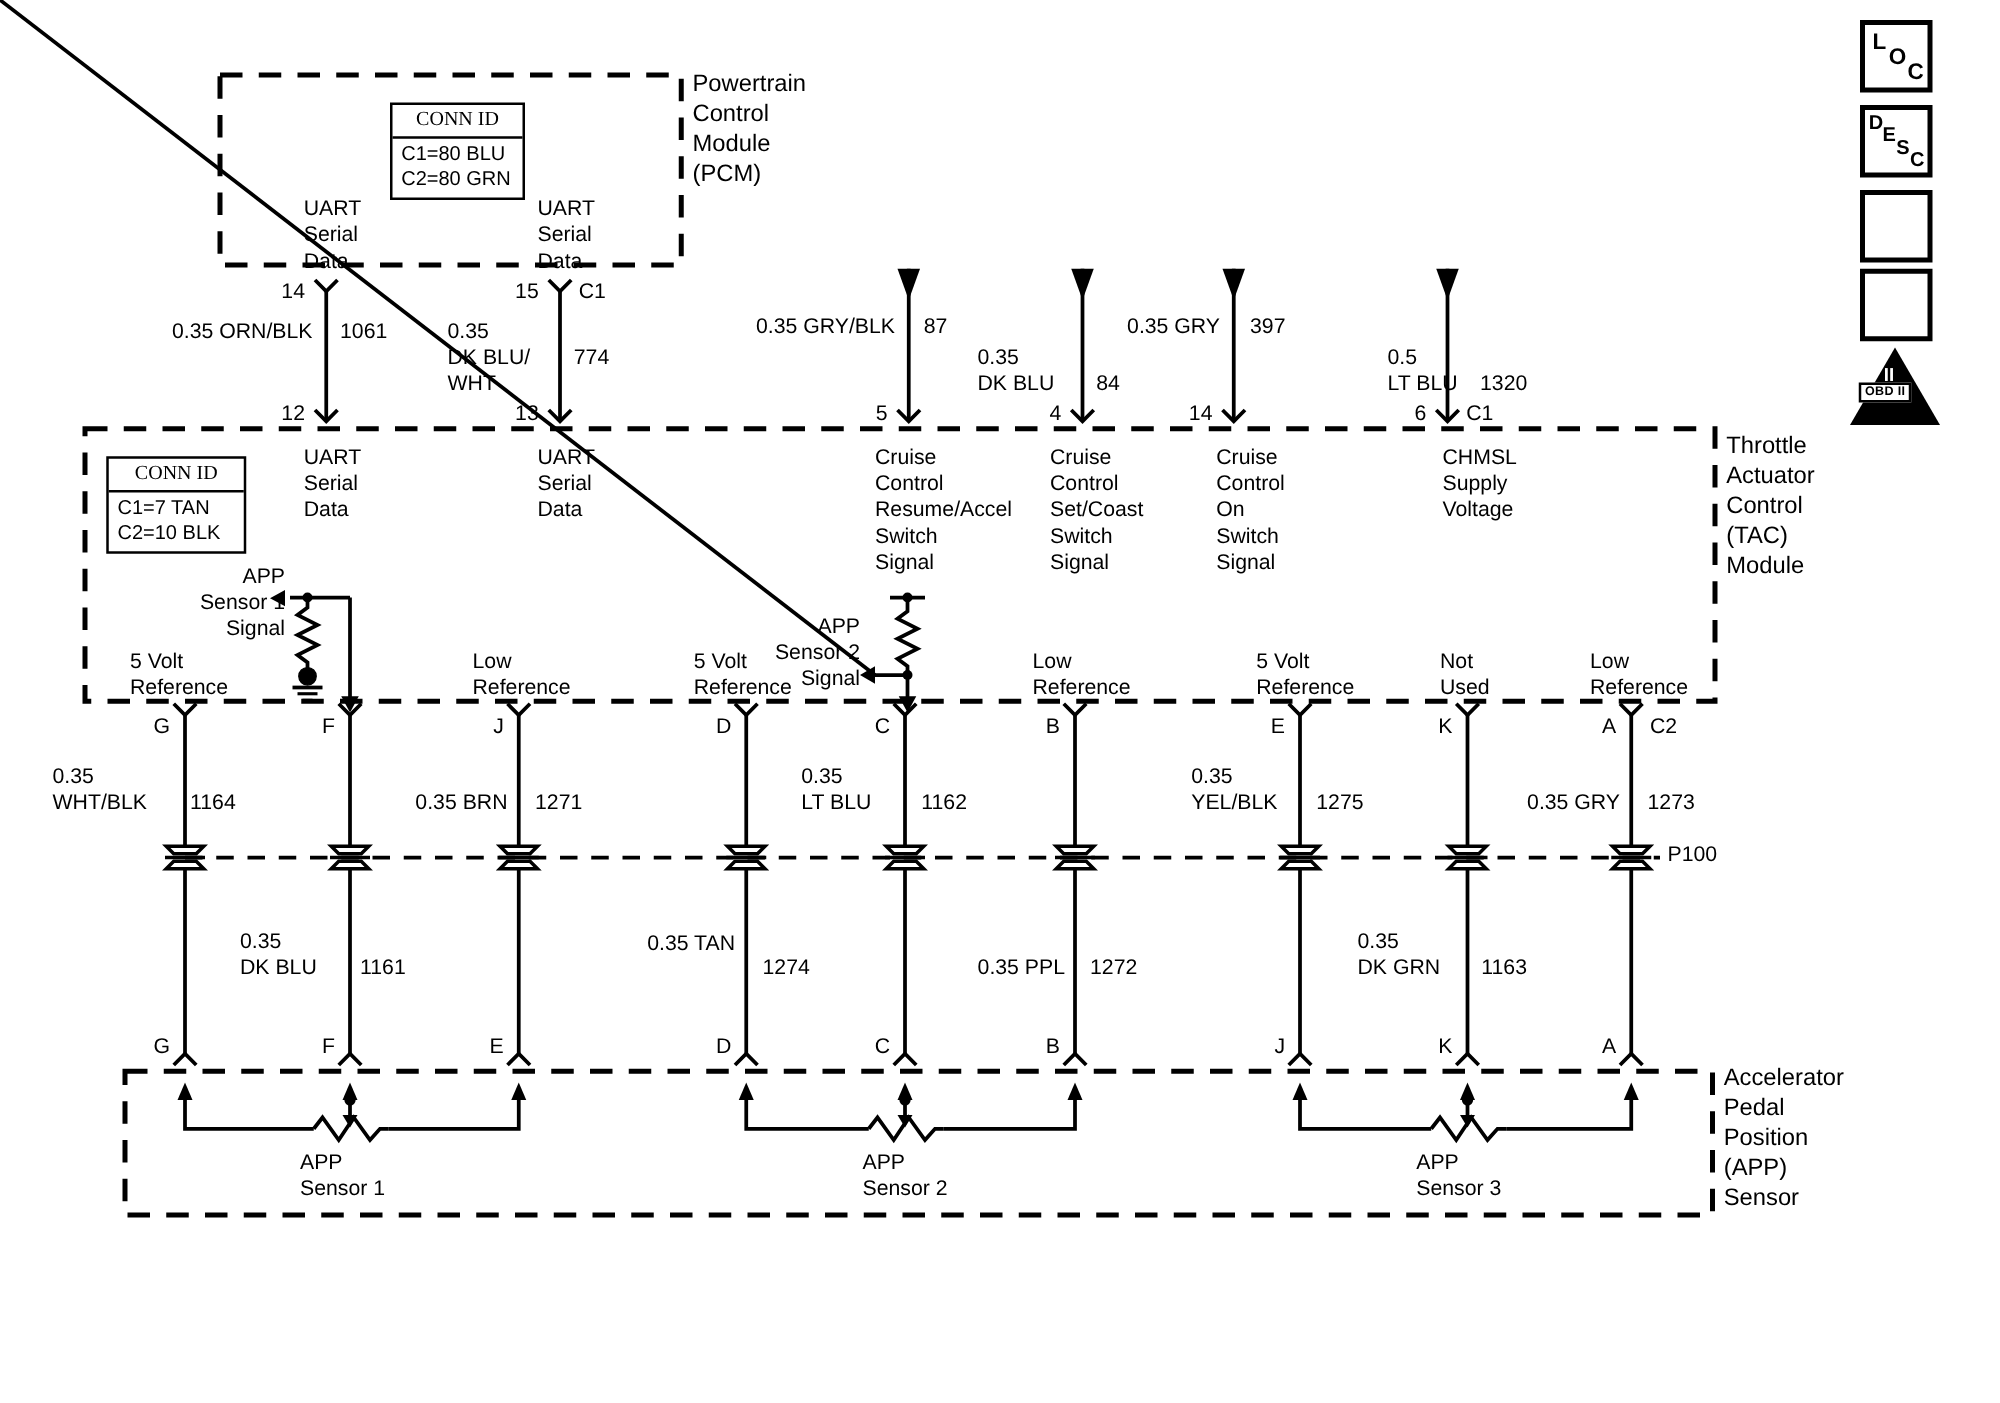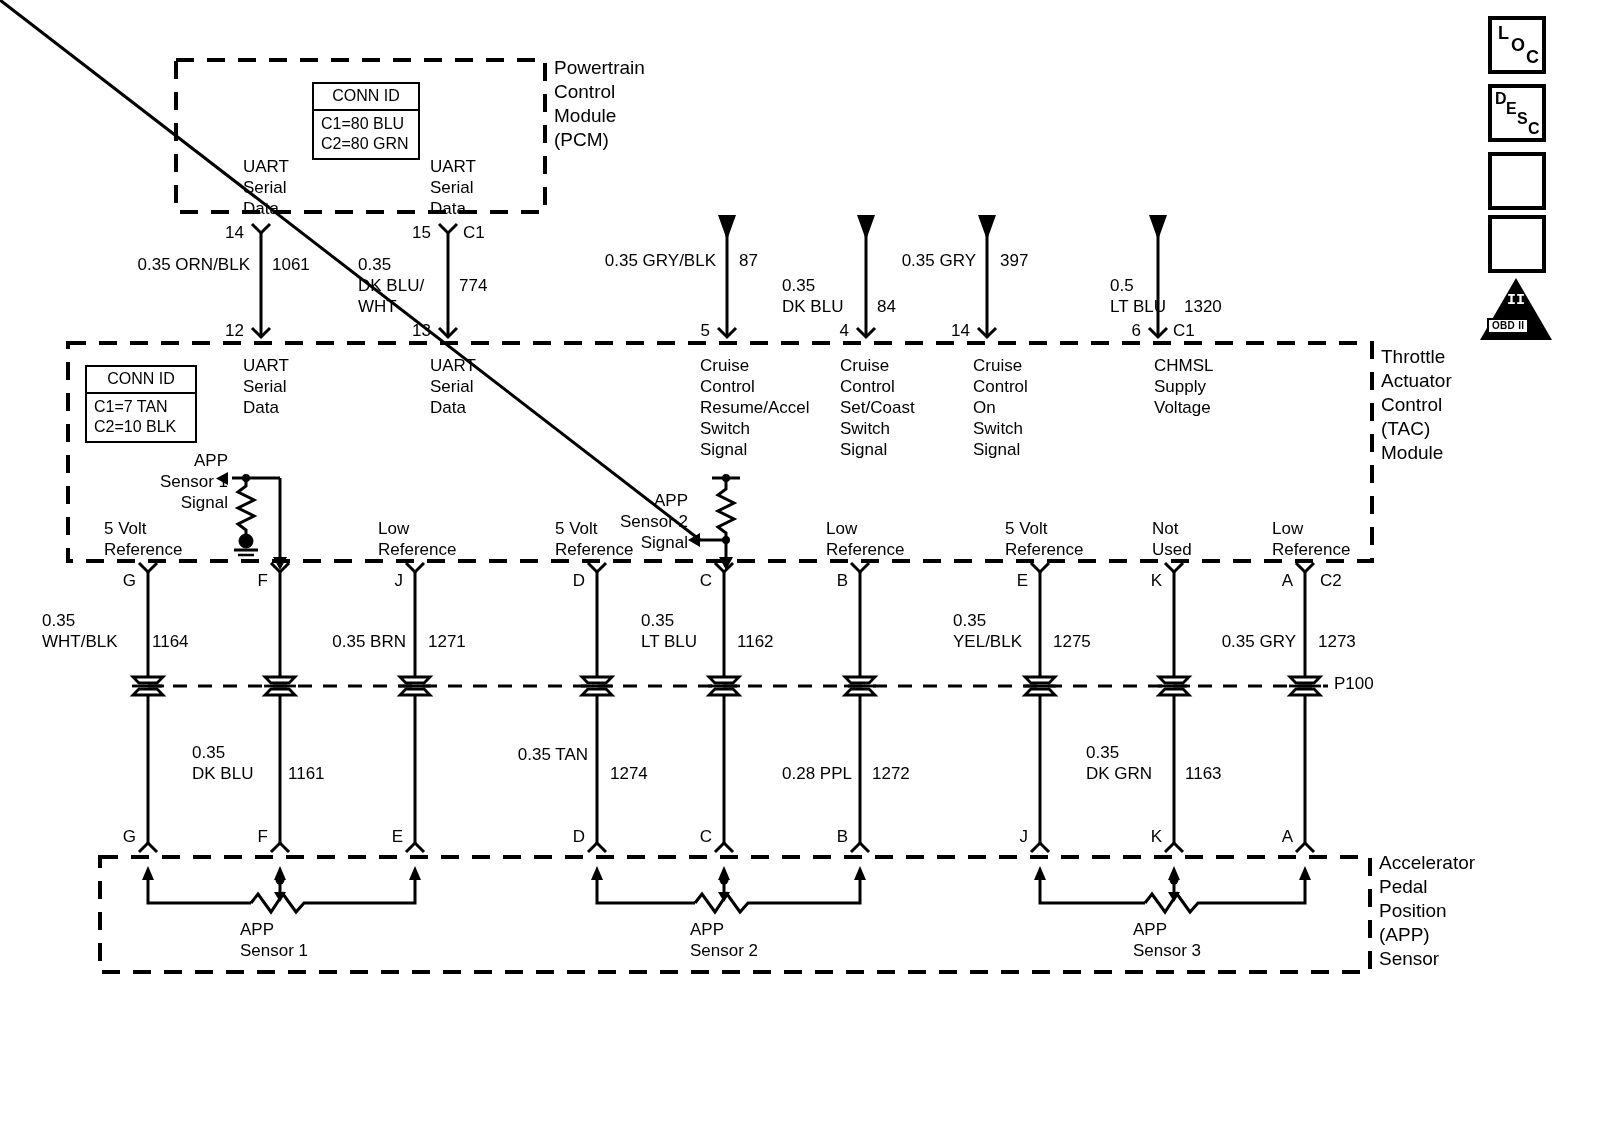--- a/index.html
+++ b/index.html
@@ -42,20 +42,21 @@
     background:#fff;
     box-sizing:border-box;
     font-size:16px;
     line-height:20px;
   }
   .connid .hd{
     text-align:center;
     border-bottom:2.5px solid #000;
     padding:2px 8px 3px 8px;
     font-size:16px;
+    font-family:Liberation Serif, serif;
   }
   .connid .bd{padding:3px 7px 4px 7px;}
   .navbtn{
     position:absolute;
     border:4px solid #000;
     background:#fff;
     box-sizing:border-box;
   }
   .stair{
     position:relative;
@@ -73,21 +74,21 @@
     font-weight:700;
     padding:0 3px;
     line-height:12px;
     letter-spacing:0.3px;
   }
   .obdII{
     position:absolute;
     color:#fff;
     font-size:15px;
     font-weight:700;
-    font-family:Liberation Mono, monospace;
+    font-family:Liberation Sans, sans-serif;
   }
 </style>
 </head>
 <body>
 
 <div id="root">
 
   <svg id="svgroot" viewBox="0 0 1600 1122">
     <defs>
       <marker id="dnArrow" markerWidth="10" markerHeight="10" refX="5" refY="9" orient="auto">
@@ -483,21 +484,21 @@
 
   <div class="lbl" style="left:1334px; top:673px;">P100</div>
 
   <div class="lbl" style="left:192px; top:742px;">0.35
 DK BLU</div>
   <div class="lbl" style="left:288px; top:763px;">1161</div>
 
   <div class="lbl rt" style="left:470px; top:744px; width:118px;">0.35 TAN</div>
   <div class="lbl" style="left:610px; top:763px;">1274</div>
 
-  <div class="lbl rt" style="left:740px; top:763px; width:112px;">0.28 PPL</div>
+  <div class="lbl rt" style="left:740px; top:763px; width:112px;">0.35 PPL</div>
   <div class="lbl" style="left:872px; top:763px;">1272</div>
 
   <div class="lbl" style="left:1086px; top:742px;">0.35
 DK GRN</div>
   <div class="lbl" style="left:1185px; top:763px;">1163</div>
 
   <div class="lbl rt" style="left:92px; top:826px; width:44px;">G</div>
   <div class="lbl rt" style="left:224px; top:826px; width:44px;">F</div>
   <div class="lbl rt" style="left:359px; top:826px; width:44px;">E</div>
   <div class="lbl rt" style="left:541px; top:826px; width:44px;">D</div>
@@ -536,16 +537,16 @@
       <span style="left:36px; top:32px;">C</span>
     </div>
   </div>
 
   <div class="navbtn" style="left:1488px; top:152px; width:58px; height:58px;"></div>
 
   <div class="navbtn" style="left:1488px; top:215px; width:58px; height:58px;"></div>
 
   <div class="obdwrap" style="left:1480px; top:278px; width:72px; height:64px;">
     <div class="obdII" style="left:27px; top:14px;">II</div>
-    <div class="obdlbl" style="left:7px; top:40px;">OBD II</div>
+    <div class="obdlbl" style="left:7px; top:28px;">OBD II</div>
   </div>
 
 </div>
 
 </body></html>

